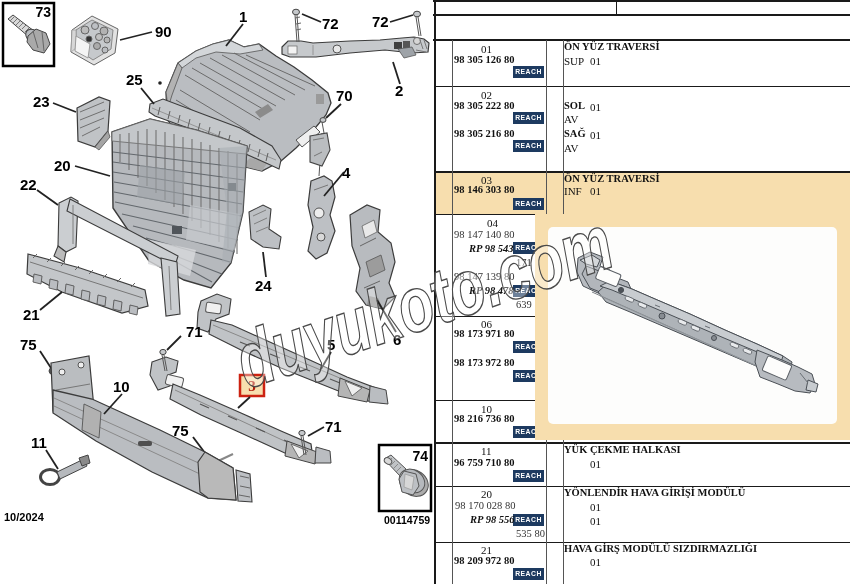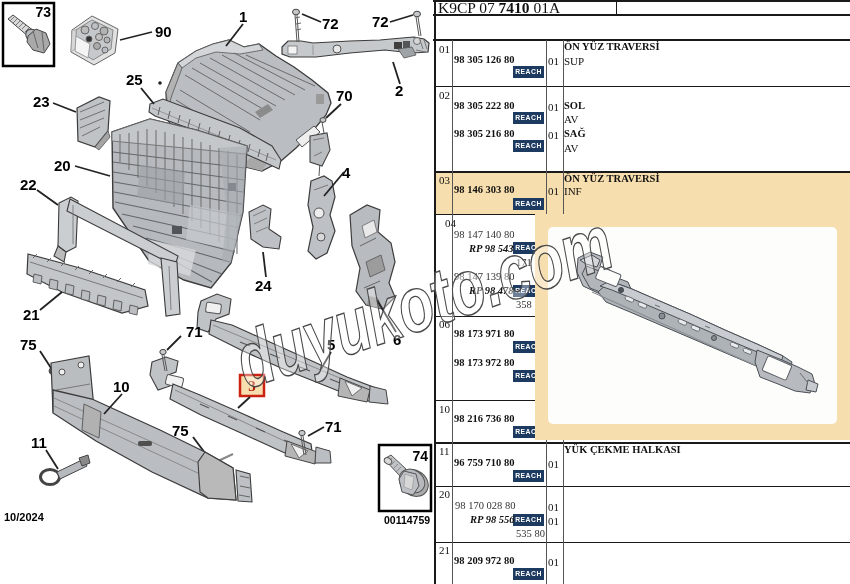--- a/index.html
+++ b/index.html
@@ -2,37 +2,36 @@
 <html><head>
 <meta charset="utf-8">
 <style>
   html,body{margin:0;padding:0;background:#fff;}
   #page{position:relative;width:850px;height:584px;overflow:hidden;background:#fff;
         font-family:"Liberation Serif", serif;}
   .abs{position:absolute;}
   .hl{position:absolute;background:#f7deae;}
   .ln{position:absolute;background:#1a1a1a;}
   .lng{position:absolute;background:#555;}
-  .num{position:absolute;font:11px "Liberation Serif",serif;color:#111;}
+  .num{position:absolute;font:11px "Liberation Serif",serif;color:#111;margin-left:42px;}
   .pn{position:absolute;font-weight:bold;font-size:10.5px;color:#111;white-space:nowrap;}
   .desc{position:absolute;font-weight:bold;font-size:10.5px;color:#111;white-space:nowrap;}
   .reg{position:absolute;font-size:11px;color:#111;white-space:nowrap;}
   .it{position:absolute;font-size:10.5px;color:#333;white-space:nowrap;}
   .itb{position:absolute;font-style:italic;font-weight:bold;font-size:10.5px;color:#111;white-space:nowrap;}
   .reach{position:absolute;width:31px;height:12px;background:#1d3a60;color:#fff;
          font:bold 6.8px "Liberation Sans",sans-serif;letter-spacing:0.5px;text-align:center;
          line-height:12.5px;}
 </style>
 </head>
 <body>
 <div id="page">
 
   <div class="hl" style="left:436px;top:172px;width:414px;height:43px;"></div>
 
-  <div class="abs" style="left:438px;top:-1px;font-size:15.5px;color:#111;white-space:nowrap;">K9CP 07 <b>7410</b> 01A</div>
 
   <div class="ln" style="left:433px;top:0px;width:417px;height:2px;"></div>
   <div class="ln" style="left:434px;top:0px;width:2px;height:584px;"></div>
   <div class="ln" style="left:616px;top:0px;width:1px;height:15px;"></div>
   <div class="ln" style="left:433px;top:14px;width:417px;height:2px;"></div>
   <div class="ln" style="left:433px;top:39px;width:417px;height:2px;"></div>
   <div class="ln" style="left:435px;top:86px;width:415px;height:1px;"></div>
   <div class="ln" style="left:435px;top:171px;width:415px;height:2px;"></div>
   <div class="ln" style="left:435px;top:214px;width:415px;height:1px;"></div>
   <div class="ln" style="left:435px;top:316px;width:415px;height:1px;"></div>
@@ -71,47 +70,49 @@
   <div class="reach" style="left:513px;top:198px;">REACH</div>
 
   <div class="num" style="left:439px;top:217px;padding-left:6px;">04</div>
   <div class="it" style="left:454px;top:229px;">98 147 140 80</div>
   <div class="reach" style="left:513px;top:242px;">REACH</div>
   <div class="itb" style="left:469px;top:243px;">RP 98 543</div>
   <div class="it" style="left:516px;top:257px;">171</div>
   <div class="it" style="left:454px;top:271px;">98 147 139 80</div>
   <div class="reach" style="left:513px;top:285px;">REACH</div>
   <div class="itb" style="left:469px;top:285px;">RP 98 478</div>
-  <div class="it" style="left:516px;top:299px;">358</div>
+  <div class="it" style="left:516px;top:299px;">639</div>
 
   <div class="num" style="left:439px;top:318px;">06</div>
   <div class="pn" style="left:454px;top:328px;">98 173 971 80</div>
   <div class="reach" style="left:513px;top:341px;">REACH</div>
   <div class="pn" style="left:454px;top:357px;">98 173 972 80</div>
   <div class="reach" style="left:513px;top:370px;">REACH</div>
 
   <div class="num" style="left:439px;top:403px;">10</div>
   <div class="pn" style="left:454px;top:413px;">98 216 736 80</div>
   <div class="reach" style="left:513px;top:426px;">REACH</div>
 
   <div class="num" style="left:439px;top:445px;">11</div>
   <div class="desc" style="left:564px;top:444px;">YÜK ÇEKME HALKASI</div>
   <div class="pn" style="left:454px;top:457px;font-family:Liberation Serif, serif;">96 759 710 80</div>
   <div class="num" style="left:548px;top:458px;">01</div>
   <div class="reach" style="left:513px;top:470px;">REACH</div>
 
   <div class="num" style="left:439px;top:488px;">20</div>
+  <div class="desc" style="left:564px;top:487px;">YÖNLENDİR HAVA GİRİŞİ MODÜLÜ</div>
   <div class="it" style="left:455px;top:500px;">98 170 028 80</div>
   <div class="num" style="left:548px;top:501px;">01</div>
   <div class="reach" style="left:513px;top:514px;">REACH</div>
   <div class="itb" style="left:470px;top:514px;">RP 98 556</div>
   <div class="num" style="left:548px;top:515px;">01</div>
   <div class="it" style="left:516px;top:528px;">535 80</div>
 
   <div class="num" style="left:439px;top:544px;">21</div>
+  <div class="desc" style="left:564px;top:543px;">HAVA GİRŞ MODÜLÜ SIZDIRMAZLIĞI</div>
   <div class="pn" style="left:454px;top:555px;">98 209 972 80</div>
   <div class="num" style="left:548px;top:556px;">01</div>
   <div class="reg" style="left:564px;top:555px;margin-top:32px;">INFERIEUR</div>
   <div class="reach" style="left:513px;top:568px;">REACH</div>
 
   <div class="hl" style="left:535px;top:214px;width:315px;height:226px;"></div>
 
   <div class="abs" style="left:548px;top:227px;width:289px;height:197px;background:#fdfdfc;border-radius:5px;"></div>
 
   <svg class="abs" style="left:548px;top:227px;" width="289" height="197" viewBox="548 227 289 197">

